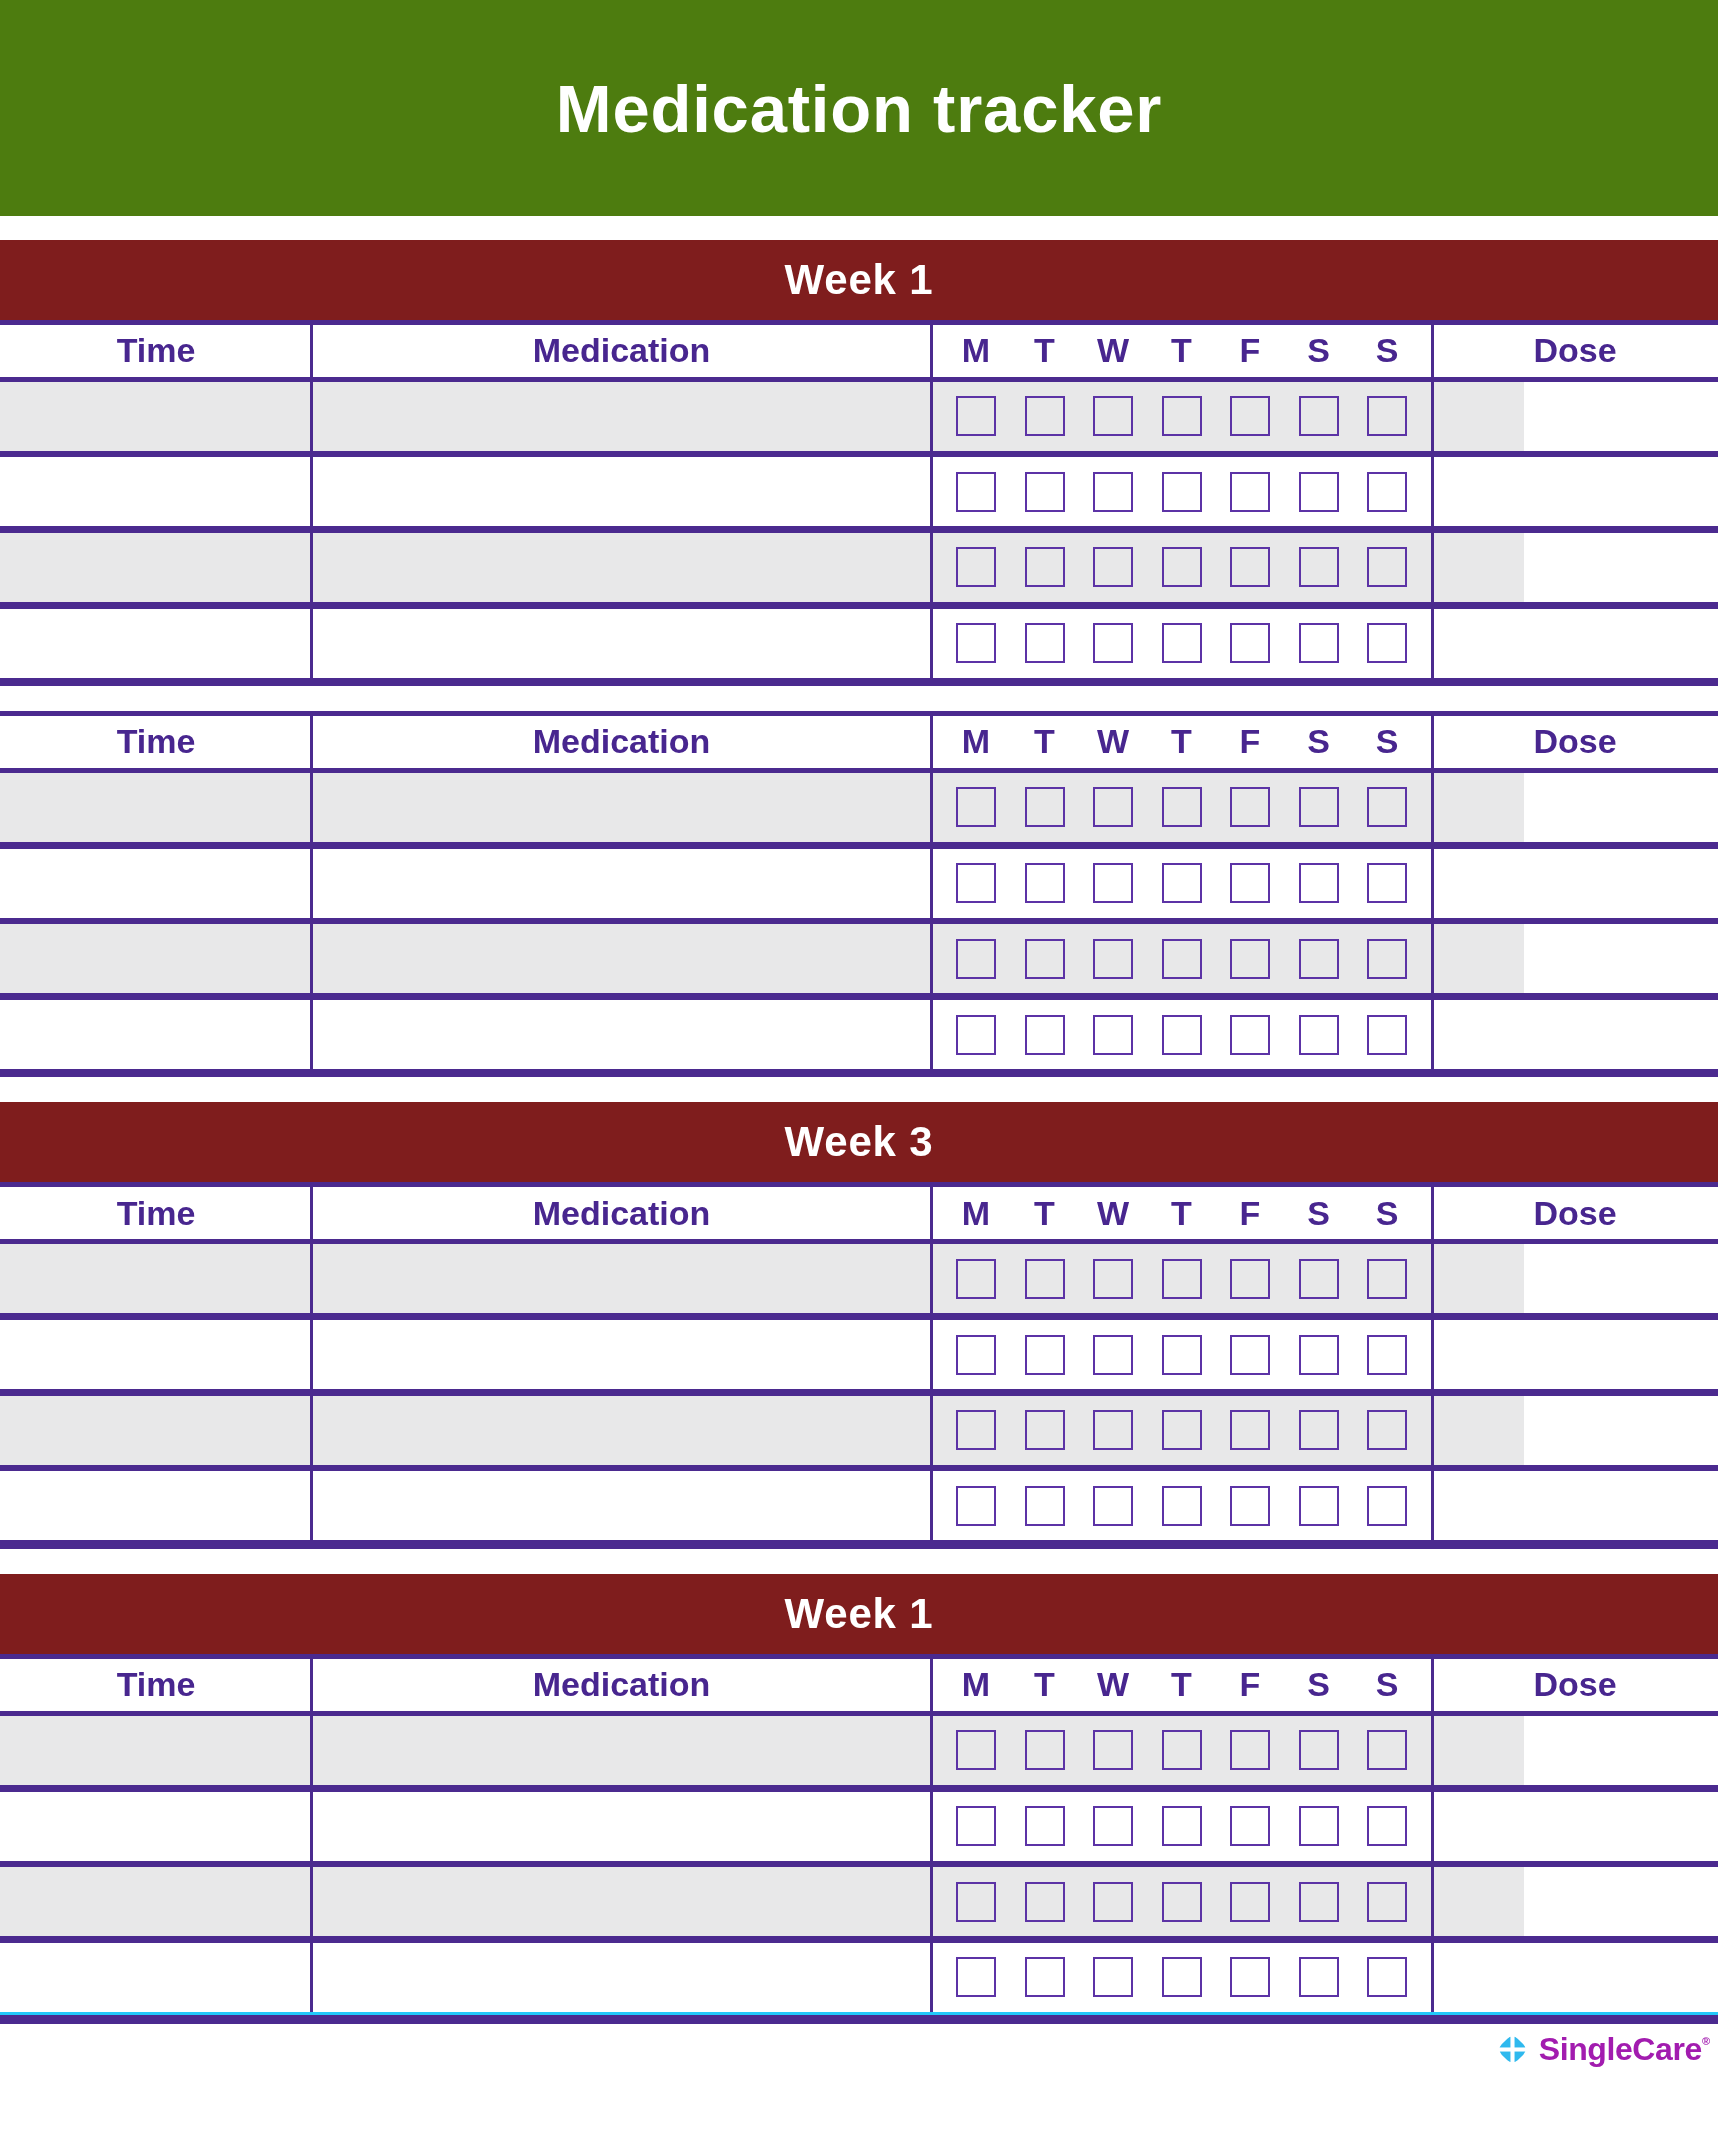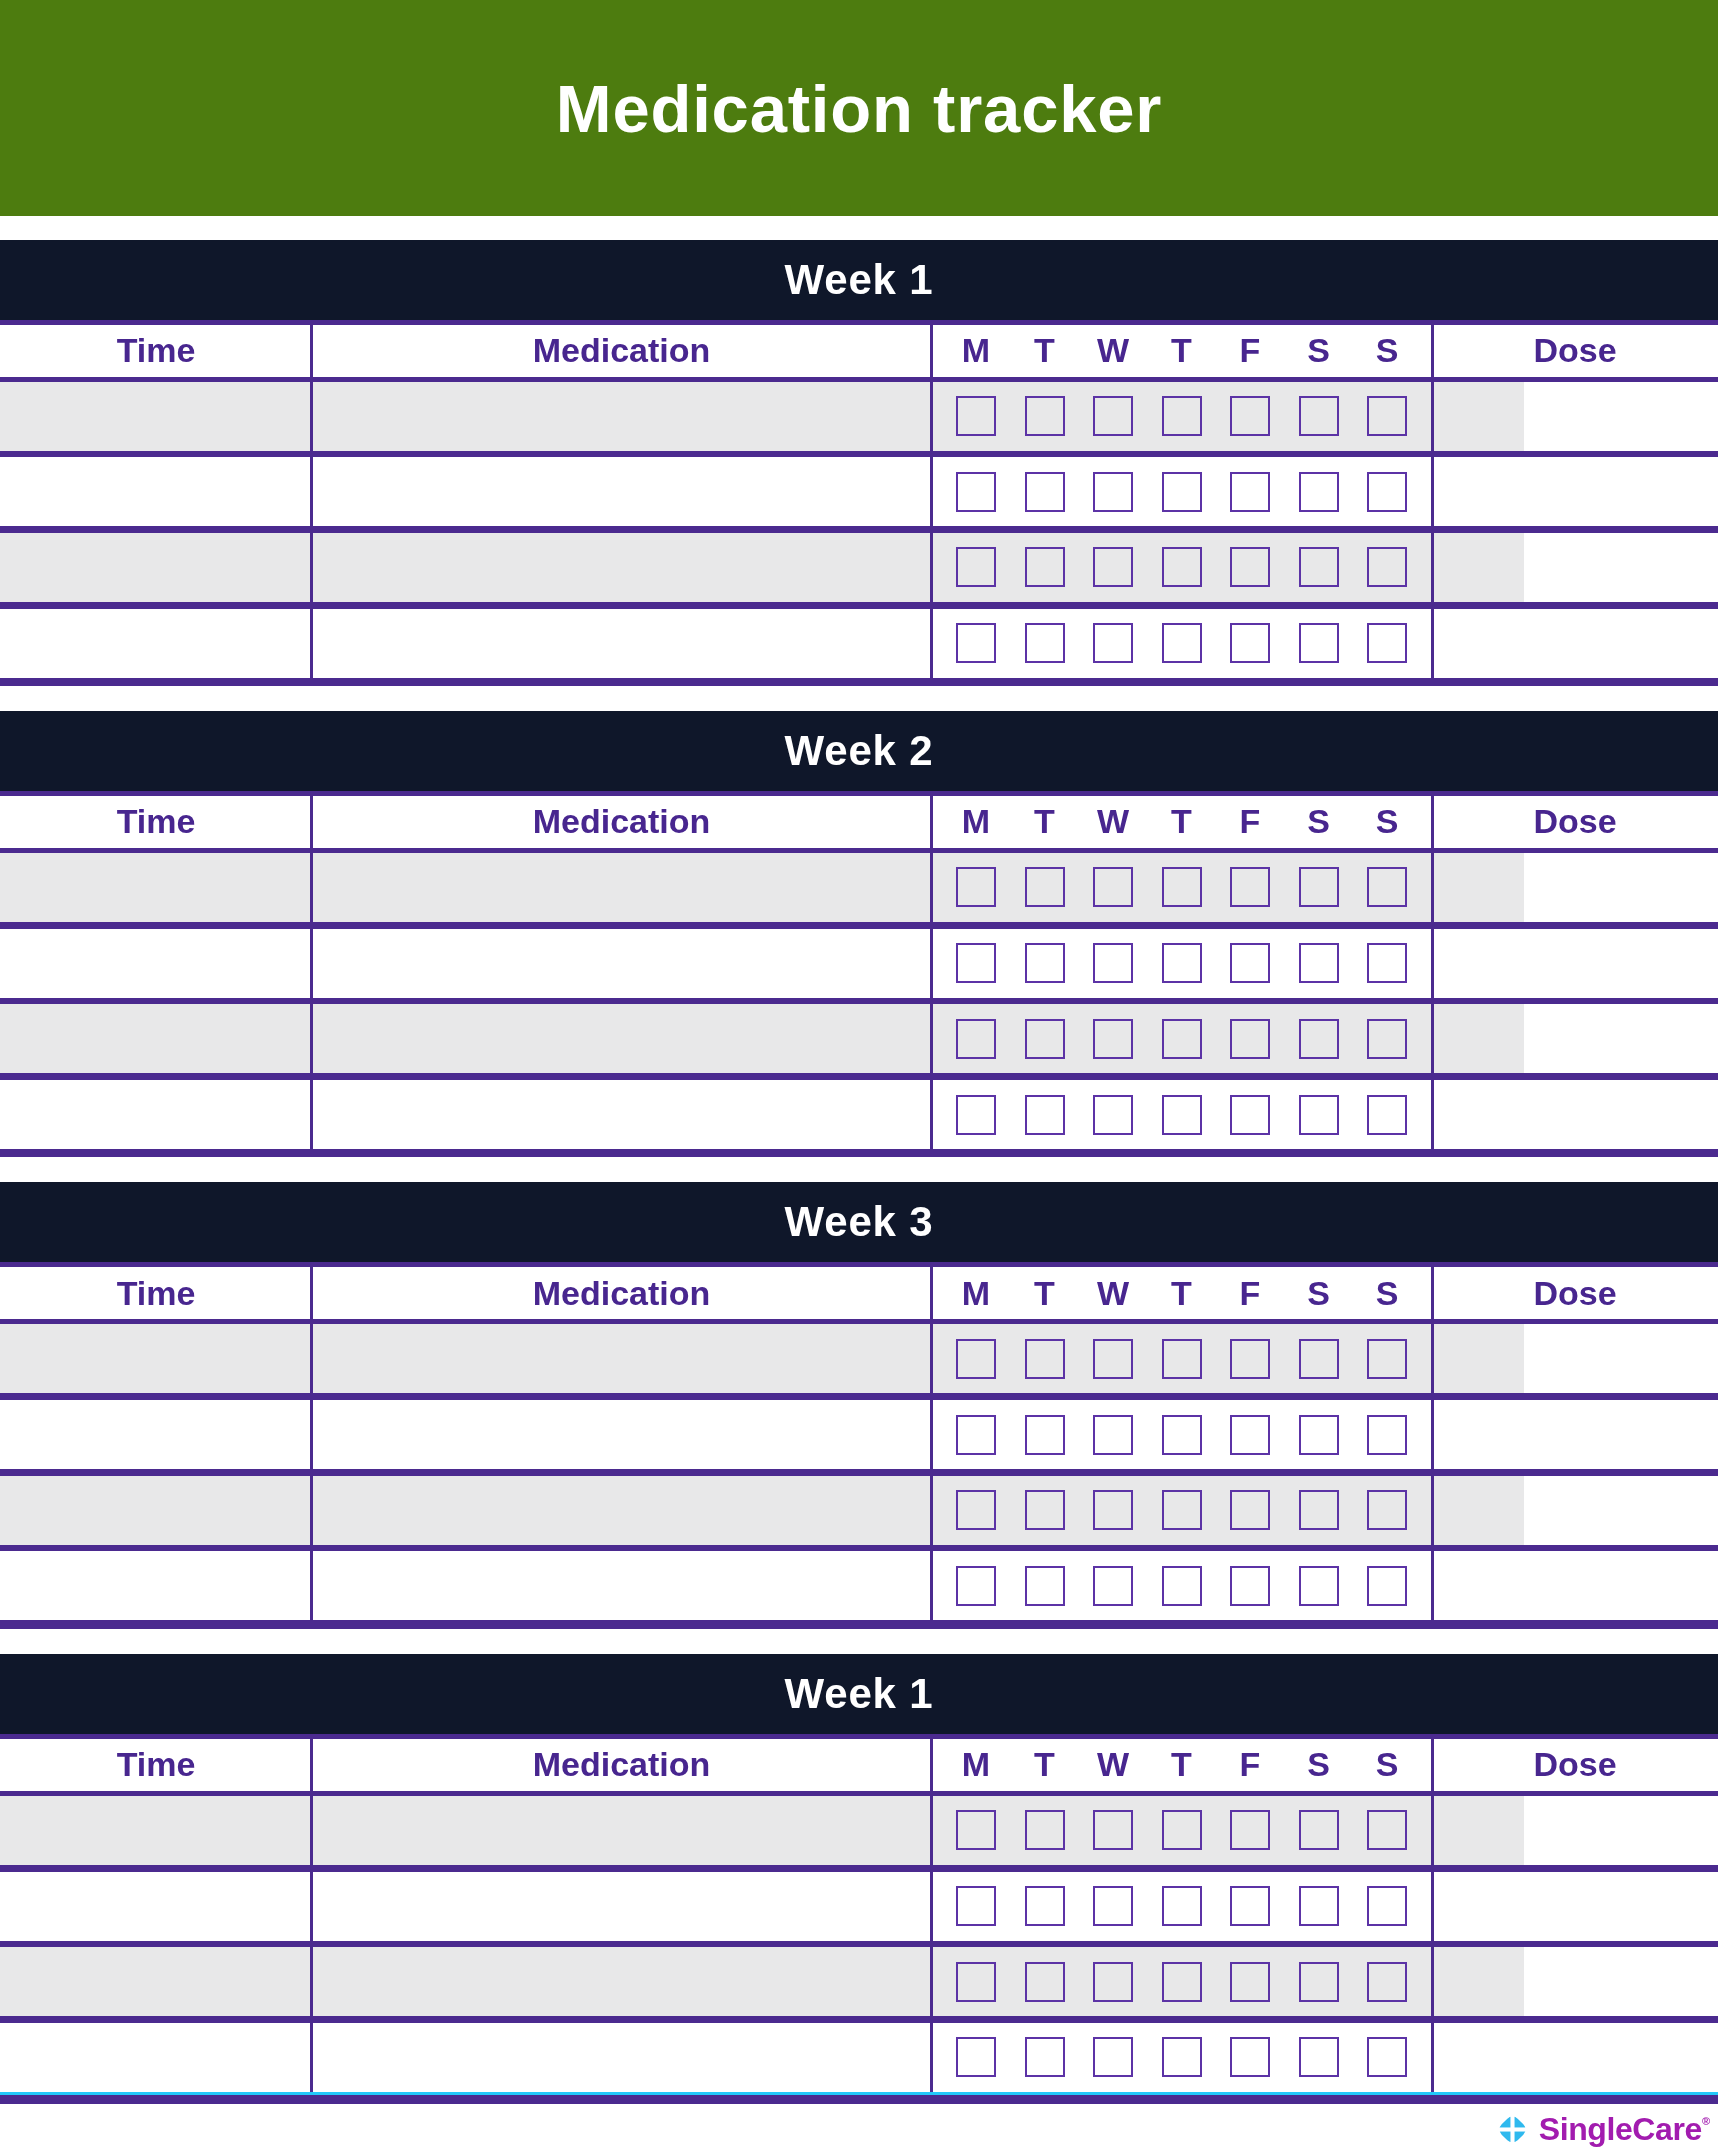--- a/index.html
+++ b/index.html
@@ -22,21 +22,21 @@
     font-weight:700;
     letter-spacing:0.8px;
   }
   .header-gap { height:23.5px; background:#ffffff; }
 
   
   .week-section { margin-bottom:25px; }
   .week-section:last-of-type { margin-bottom:0; }
   .week-banner {
     height:80px;
-    background:#0f172a;
+    background:#7f1d1d;
     display:flex; align-items:center; justify-content:center;
   }
   .week-banner-label {
     color:#ffffff;
     font-size:42px;
     font-weight:700;
     letter-spacing:0.8px;
   }
   .banner-rule { height:5px; background:#4b2a8f; }
 
@@ -186,23 +186,20 @@
           </div>
           <div class="entry-cell"></div>
         </div>
         <div class="sep bottom-sep"></div>
         <div class="vline v1"></div>
         <div class="vline v2"></div>
         <div class="vline v3"></div>
       </div>
     </section>
     <section class="week-section">
-      <div class="week-banner">
-        <div class="week-banner-label">Week 2</div>
-      </div>
       <div class="banner-rule"></div>
       <div class="week-table">
         <div class="grid-row head-row">
           <div class="head-cell">Time</div>
           <div class="head-cell">Medication</div>
           <div class="day-head">
             <span class="day-letter">M</span>
             <span class="day-letter">T</span>
             <span class="day-letter">W</span>
             <span class="day-letter">T</span>

